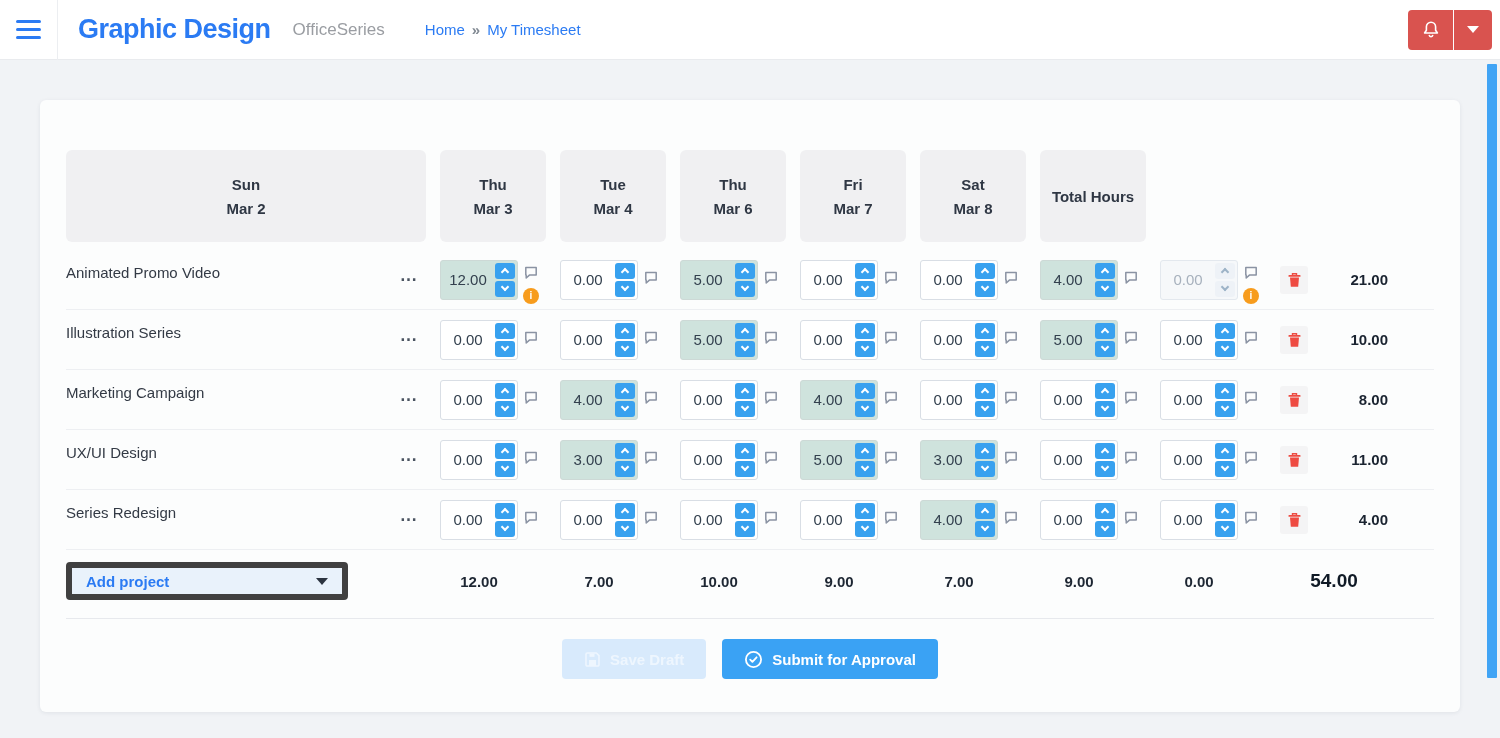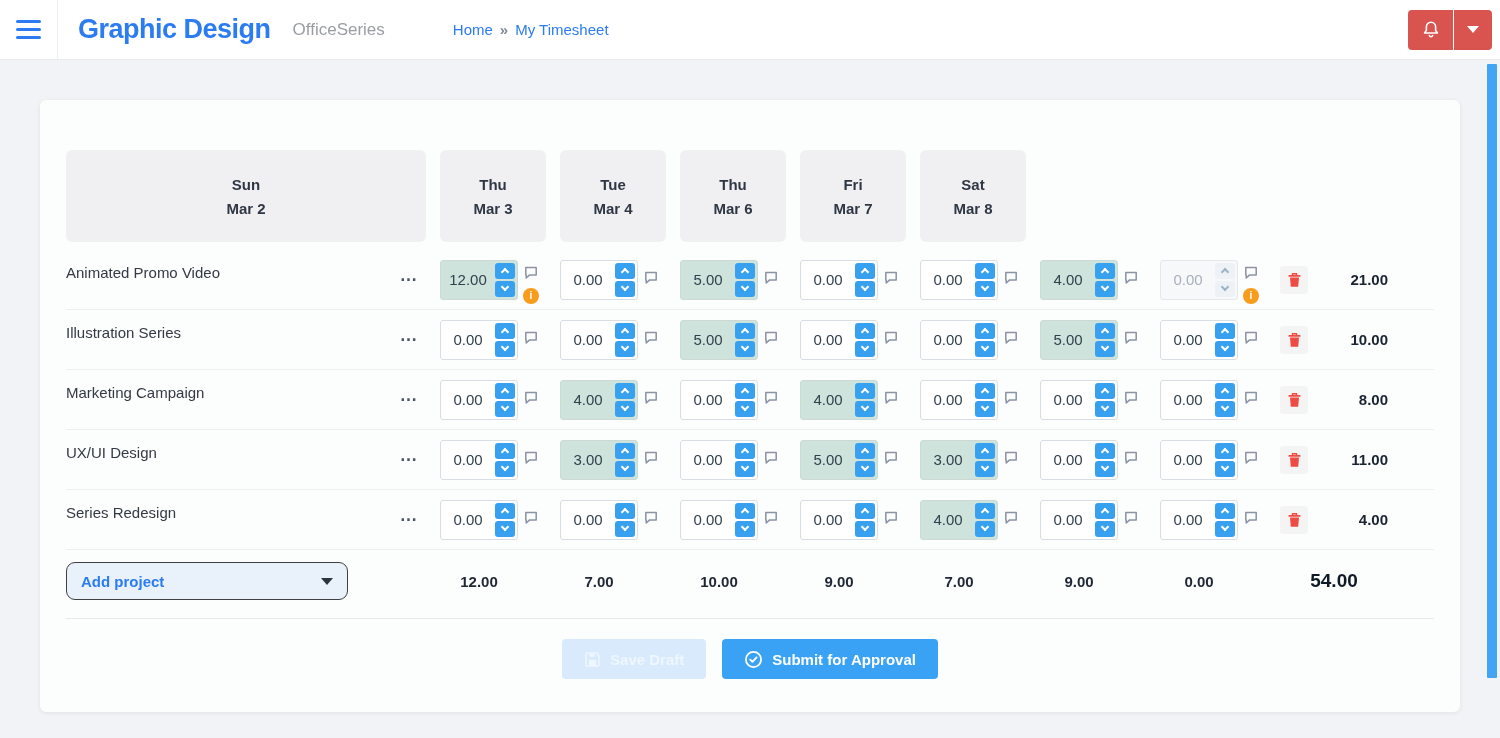--- a/index.html
+++ b/index.html
@@ -11,21 +11,21 @@
     color:#2f3744;
   }
 
   
   .topbar { height:60px; background:#fff; display:flex; align-items:center; border-bottom:1px solid #e9ebee; }
   .hamb-wrap { width:58px; height:60px; display:flex; align-items:center; justify-content:center; border-right:1px solid #eceef1; cursor:pointer; background:none; border-top:none; border-left:none; border-bottom:none; }
   .hamb { width:25px; display:flex; flex-direction:column; gap:5px; }
   .hamb span { height:3px; border-radius:2px; background:var(--accent_blue,#2b7bf3); }
   .brand { margin-left:20px; font-size:27px; font-weight:700; color:var(--accent_blue,#2b7bf3); letter-spacing:-0.5px; }
   .appname { margin-left:22px; font-size:17px; color:#9a9da2; }
-  .crumbs { margin-left:68px; font-size:15px; display:flex; align-items:center; gap:7px; }
+  .crumbs { margin-left:40px; font-size:15px; display:flex; align-items:center; gap:7px; }
   .crumbs a { color:var(--accent_blue,#2b7bf3); text-decoration:none; cursor:pointer; }
   .crumb-sep { color:#828a93; font-weight:700; }
   .topbar-right { margin-left:auto; margin-right:8px; display:flex; }
   .tbtn { background:var(--danger_red,#d9534f); border:none; height:40px; display:flex; align-items:center; justify-content:center; cursor:pointer; }
   .tbtn.bell { width:46px; border-radius:4px 0 0 4px; border-right:1px solid #fff; }
   .tbtn.caret { width:38px; border-radius:0 4px 4px 0; }
   .caret-down { width:0; height:0; border-left:6px solid transparent; border-right:6px solid transparent; border-top:7px solid #fff; }
 
   
   .main { padding:40px 40px 0; }
@@ -61,21 +61,21 @@
   .cicons { display:flex; flex-direction:column; gap:9px; align-self:flex-start; margin-top:11px; width:16px; align-items:center; }
   .comment { cursor:pointer; line-height:0; }
   .warn { width:16px; height:16px; border-radius:50%; background:var(--warning_orange,#f79c1d); color:#fff; font-size:10px; font-weight:700; display:flex; align-items:center; justify-content:center; line-height:1; }
 
   .tcell { display:flex; align-items:center; justify-content:space-between; height:100%; }
   .trash { width:28px; height:28px; background:#f4f4f5; border:none; border-radius:3px; display:flex; align-items:center; justify-content:center; cursor:pointer; }
   .rtotal { font-size:15px; font-weight:700; color:#1a2330; }
 
   
   .frow { height:62px; }
-  .addproj { width:282px; height:38px; background:#e9f2fb; border:1px solid #404040; border-radius:9px; display:flex; align-items:center; justify-content:space-between; padding:0 14px; color:var(--accent_blue,#2b7bf3); font-weight:700; font-size:15px; cursor:pointer; }
+  .addproj { width:282px; height:38px; background:#e9f2fb; border:6px solid #404040; border-radius:4px; display:flex; align-items:center; justify-content:space-between; padding:0 14px; color:var(--accent_blue,#2b7bf3); font-weight:700; font-size:15px; cursor:pointer; }
   .addproj .sel-caret { width:0; height:0; border-left:6px solid transparent; border-right:6px solid transparent; border-top:7px solid #2c3440; }
   .dtotal { width:78px; text-align:center; font-size:15px; font-weight:700; color:#1e2733; }
   .gtotal { width:100%; text-align:center; font-size:19px; font-weight:700; color:#101a26; }
 
   .divline { border:none; border-top:1px solid #e7e9ed; margin:6px 0 0; }
 
   
   .actions { display:flex; justify-content:center; gap:16px; margin-top:20px; }
   .btn { height:40px; border:none; border-radius:4px; font-family:inherit; font-size:15px; font-weight:700; display:flex; align-items:center; gap:9px; padding:0 22px; cursor:pointer; }
   .btn-save { background:#d8eafc; color:#eef6fe; cursor:default; }
@@ -138,20 +138,21 @@
             <div class="dte">Mar 6</div>
           </div>
           <div class="hcell">
             <div class="dow">Fri</div>
             <div class="dte">Mar 7</div>
           </div>
           <div class="hcell">
             <div class="dow">Sat</div>
             <div class="dte">Mar 8</div>
           </div>
+          <div class="hcell">Total Hours</div>
         </div>
         <div class="grid-row trow">
           <div class="acell">
             <span class="alabel">Animated Promo Video</span>
             <span class="amenu">⋯</span>
           </div>
           <div class="dcell">
             <div class="spin hl">
               <span class="val">12.00</span>
               <span class="spins">

